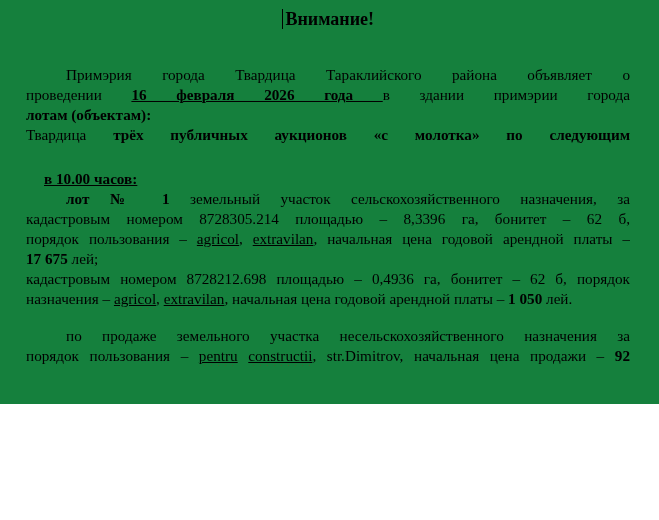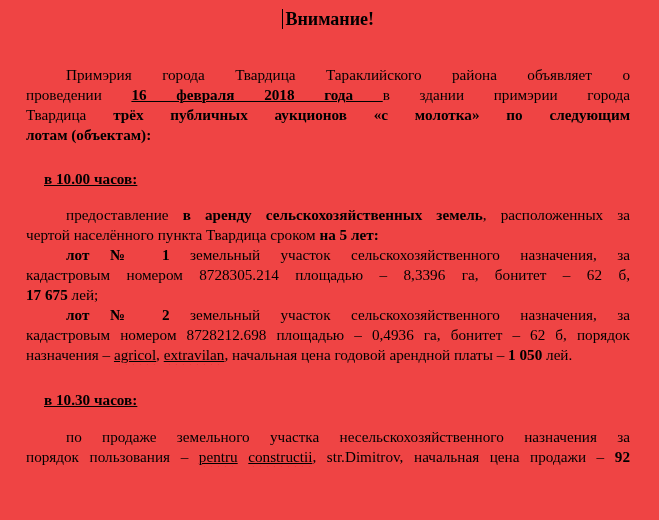--- a/index.html
+++ b/index.html
@@ -3,26 +3,26 @@
 <meta charset="utf-8">
 <style>
   html, body { margin: 0; padding: 0; }
   body {
     width: 659px; height: 520px;
     background: #ffffff;
     overflow: hidden;
   }
   .page {
     box-sizing: border-box;
-    width: 659px; height: 520px;
+    width: 659px; height: 404px;
     padding: 8px 29px 0 26px;
     font-family: "Liberation Serif", "DejaVu Serif", serif;
     font-size: 15.2px;
     color: #000000;
-    background: #ef4444;
+    background: #15803d;
   }
   .title-line {
     text-align: center;
     line-height: 22px;
     height: 22px;
     font-weight: bold;
     font-size: 18px;
     white-space: nowrap;
   }
   .caret {
@@ -63,42 +63,35 @@
   .blk-sale  { margin-top: 17px; }
 </style>
 </head>
 <body>
 
 <div class="page">
   <div class="title-line"><span class="caret"></span><span>Внимание!</span></div>
   <div>
       <div class="blk blk-intro kind-para">
         <div class="line ind jl"><span>Примэрия города Твардица Тараклийского района объявляет о</span></div>
-        <div class="line jl"><span>проведении </span><span class="b u">16 февраля 2018 года </span><span>в здании примэрии города</span></div>
+        <div class="line jl"><span>проведении </span><span class="b u">16 февраля 2026 года </span><span>в здании примэрии города</span></div>
+        <div class="line"><span class="b">лотам (объектам):</span></div>
         <div class="line jl"><span>Твардица </span><span class="b">трёх публичных аукционов «с молотка» по следующим</span></div>
-        <div class="line"><span class="b">лотам (объектам):</span></div>
       </div>
       <div class="blk blk-time1 kind-heading">
         <div class="line"><span class="b u">в 10.00 часов:</span></div>
       </div>
-      <div class="blk blk-lease kind-para">
-        <div class="line ind jl"><span>предоставление </span><span class="b">в аренду сельскохозяйственных земель</span><span>, расположенных за</span></div>
-        <div class="line"><span>чертой населённого пункта Твардица сроком </span><span class="b">на 5 лет:</span></div>
-      </div>
       <div class="blk blk-lot1 kind-para">
         <div class="line ind jl"><span class="b">лот № 1</span><span> земельный участок сельскохозяйственного назначения, за</span></div>
         <div class="line jl"><span>кадастровым номером 8728305.214 площадью – 8,3396 га, бонитет – 62 б,</span></div>
+        <div class="line jl"><span>порядок пользования – </span><span class="u"><span class="sq">agricol</span></span><span>, </span><span class="u"><span class="sq">extravilan</span></span><span>, начальная цена годовой арендной платы –</span></div>
         <div class="line"><span class="b">17 675</span><span> лей;</span></div>
       </div>
       <div class="blk blk-lot2 kind-para">
-        <div class="line ind jl"><span class="b">лот № 2</span><span> земельный участок сельскохозяйственного назначения, за</span></div>
         <div class="line jl"><span>кадастровым номером 8728212.698 площадью – 0,4936 га, бонитет – 62 б, порядок</span></div>
         <div class="line"><span>назначения – </span><span class="u"><span class="sq">agricol</span></span><span>, </span><span class="u"><span class="sq">extravilan</span></span><span>, начальная цена годовой арендной платы – </span><span class="b">1 050</span><span> лей.</span></div>
-      </div>
-      <div class="blk blk-time2 kind-heading">
-        <div class="line"><span class="b u">в 10.30 часов:</span></div>
       </div>
       <div class="blk blk-sale kind-para">
         <div class="line ind jl"><span>по продаже земельного участка несельскохозяйственного назначения за</span></div>
         <div class="line jl"><span>порядок пользования – </span><span class="u"><span class="sq">pentru</span></span><span> </span><span class="u"><span class="sq">constructii</span></span><span>, str.Dimitrov, начальная цена продажи – </span><span class="b">92</span></div>
       </div>
     </div>
 </div>
 
 </body></html>

